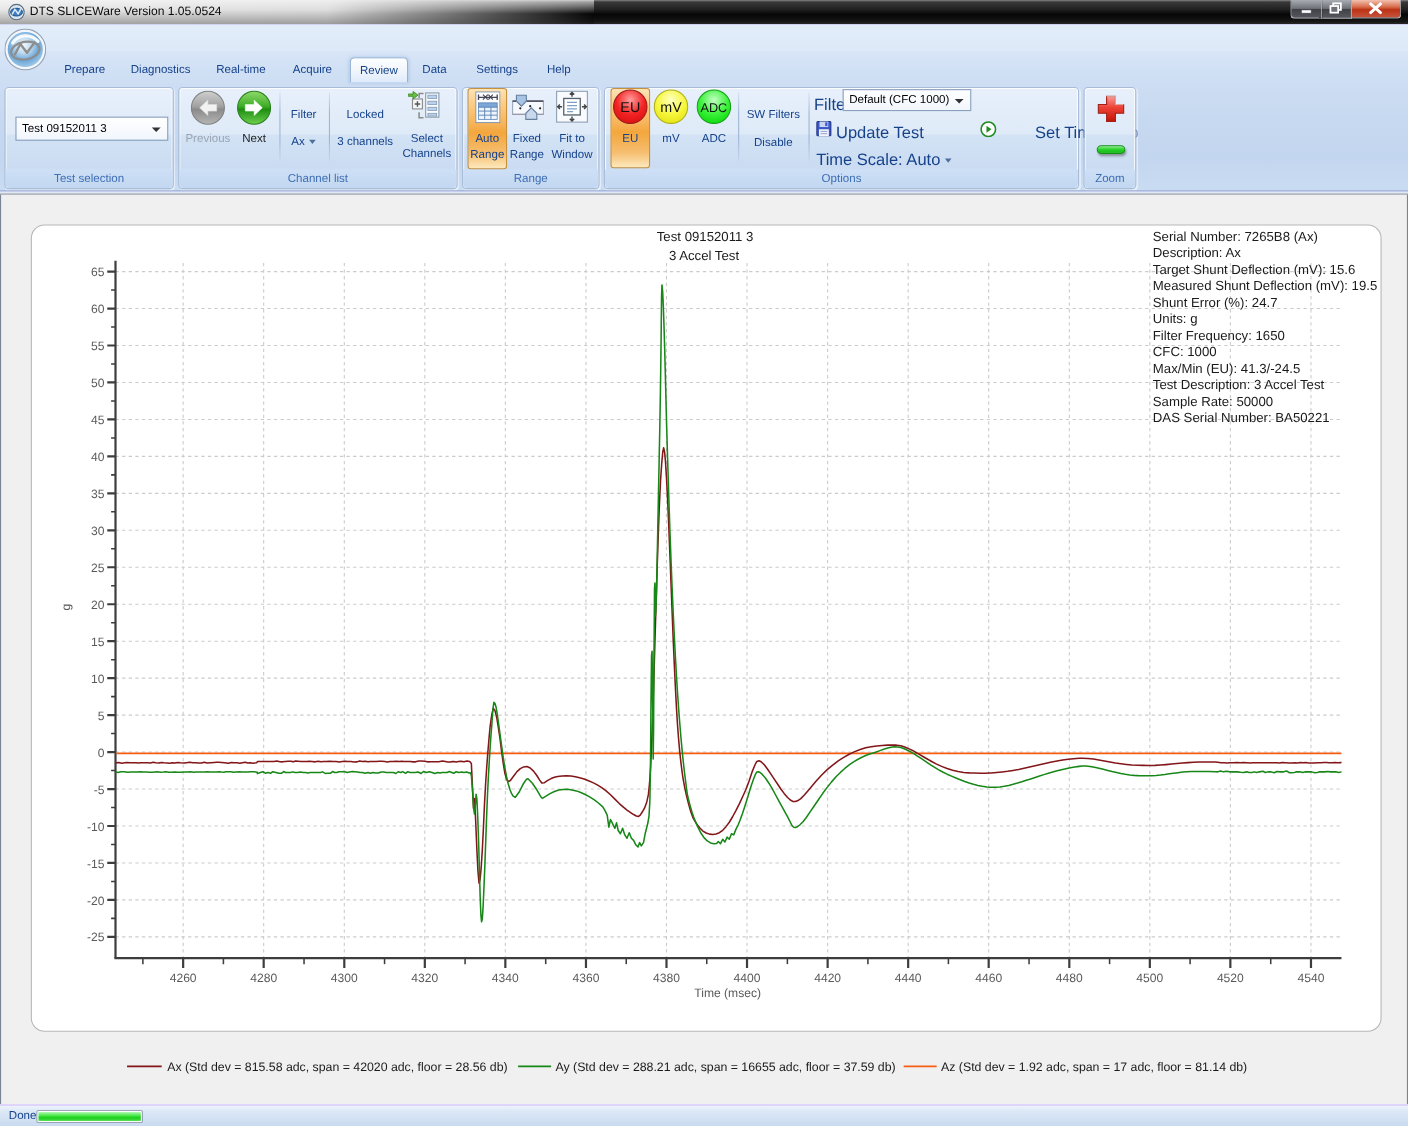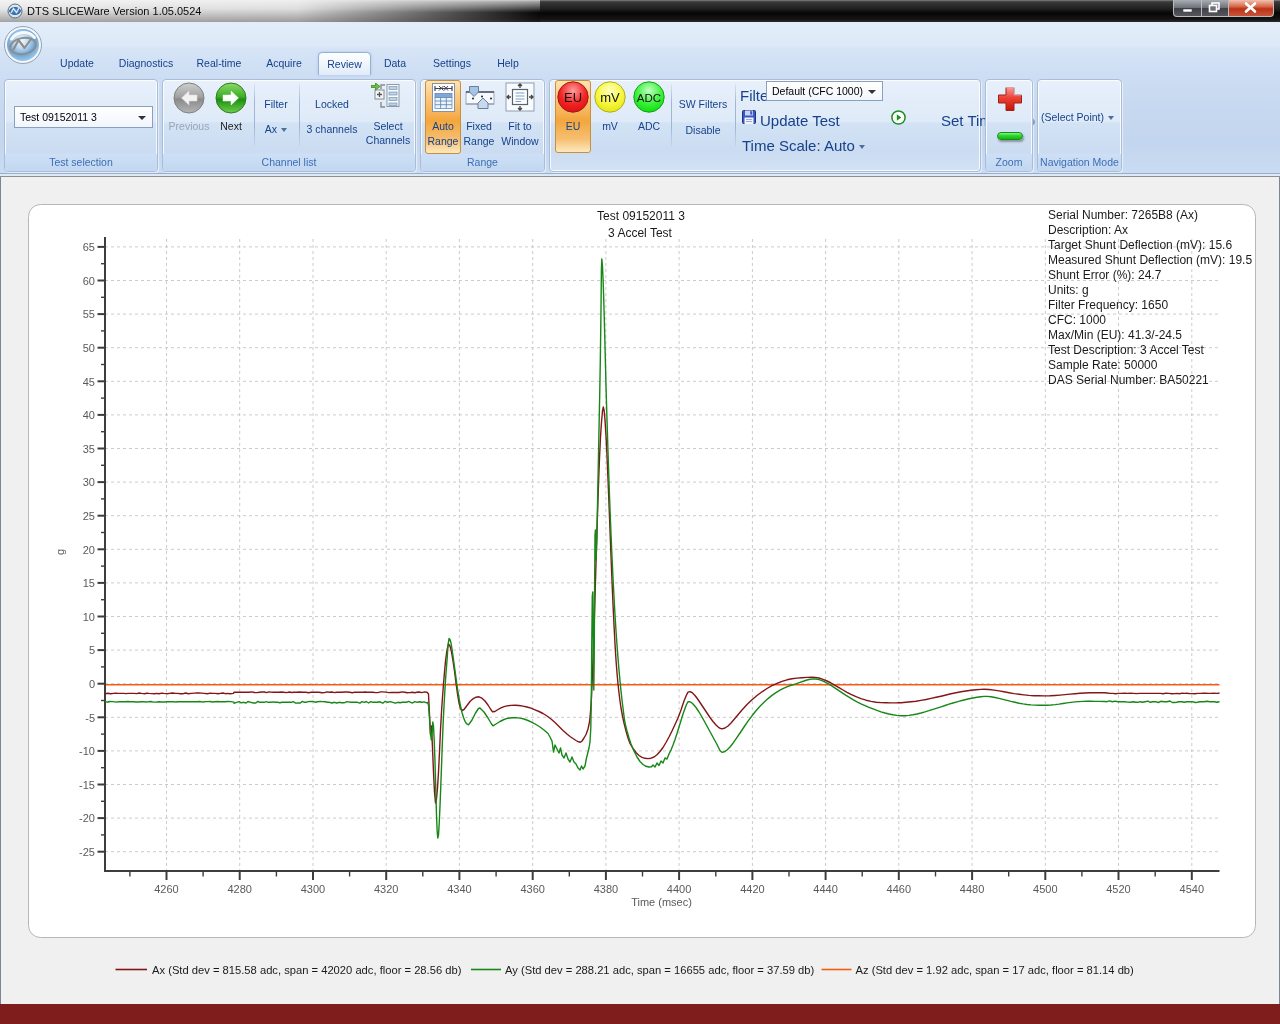--- a/index.html
+++ b/index.html
@@ -1,16 +1,16 @@
 <!DOCTYPE html>
 <html><head><meta charset="utf-8"><title>DTS SLICEWare Version 1.05.0524</title>
 <style>
 *{margin:0;padding:0;box-sizing:border-box;}
 html,body{width:1280px;height:1024px;overflow:hidden;font-family:"Liberation Sans",sans-serif;}
-#win{position:relative;width:1280px;height:1024px;background:#7f1d1d;}
+#win{position:relative;width:1280px;height:1024px;background:#8b5cf6;}
 
 #titlebar{position:absolute;left:0;top:0;width:1280px;height:22px;
  background:linear-gradient(180deg,#858585 0%,#3a3a3a 8%,#1f1f1f 40%,#060606 60%,#151515 88%,#2a2a2a 100%);}
 #titlebar .sheen{position:absolute;left:0;top:0;width:540px;height:22px;
  background:linear-gradient(90deg,#e2e2e2 0%,#d8d8d8 55%,rgba(170,170,170,.75) 75%,rgba(110,110,110,0) 100%);}
 #titlebar .sheen2{position:absolute;left:0;top:0;width:540px;height:22px;
  background:linear-gradient(180deg,rgba(255,255,255,.6) 0%,rgba(255,255,255,.15) 40%,rgba(0,0,0,.05) 55%,rgba(0,0,0,.28) 100%);}
 #titletext{position:absolute;left:27px;top:0;height:22px;line-height:22px;font-size:11px;color:#0a0a0a;}
 #titleicon{position:absolute;left:7px;top:3px;width:16px;height:16px;}
 #winbtns{position:absolute;right:6px;top:0;height:17px;display:flex;}
@@ -139,21 +139,21 @@
 </defs>
       </svg>
 
 <svg id="logocircle" width="38" height="38" viewBox="0 0 38 38">
  <circle cx="19" cy="19" r="18.5" fill="#f3f7fb" stroke="#93a2b4" stroke-width="1"></circle>
  <circle cx="19" cy="19" r="16" fill="url(#gBall)"></circle>
  <ellipse cx="19" cy="20" rx="13" ry="8" fill="none" stroke="#8d8d8d" stroke-width="2" transform="rotate(-10 19 20)"></ellipse>
  <path d="M9.5 23.5 L14.5 14 L20.5 22 L27.5 12.5" fill="none" stroke="#8d8d8d" stroke-width="2.1" stroke-linejoin="round" stroke-linecap="round"></path>
  <path d="M7.5 13 a14.5 14.5 0 0 1 23 -1.5" fill="none" stroke="rgba(255,255,255,.9)" stroke-width="3" stroke-linecap="round"></path>
 </svg>
-<div class="rtab" style="left:22px;width:110px;">Update</div>
+<div class="rtab" style="left:22px;width:110px;">Prepare</div>
 <div class="rtab" style="left:91px;width:110px;">Diagnostics</div>
 <div class="rtab" style="left:164px;width:110px;">Real-time</div>
 <div class="rtab" style="left:229px;width:110px;">Acquire</div>
 <div class="rtab" style="left:340px;width:110px;">Data</div>
 <div class="rtab" style="left:397px;width:110px;">Settings</div>
 <div class="rtab" style="left:453px;width:110px;">Help</div>
 <div id="activetab" style="left:318px;width:53px;">Review</div>
 
 <div class="grp" style="left:4px;width:154px;">
   <div class="combo" style="left:9px;top:26px;width:139px;height:22px;">
@@ -268,35 +268,32 @@
     <rect x="2.5" y="7.5" width="9" height="6.5" fill="#f0f3fb"></rect>
     <path d="M4 9.5 L10 9.5 M4 11.5 L10 11.5" stroke="#8899cc" stroke-width="0.8"></path>
   </svg>
   <div class="rlbl" style="left:210px;top:32px;">Update Test</div>
   <svg style="position:absolute;left:341px;top:30px" width="15" height="15" viewBox="0 0 15 15">
     <circle cx="7.5" cy="7.5" r="6.6" fill="#fff" stroke="#1e8c1e" stroke-width="1.5"></circle>
     <path d="M5.8 4.3 L10.3 7.5 L5.8 10.7 Z" fill="#1e8c1e"></path>
   </svg>
   <div class="rlbl" style="left:360px;top:32px;margin-left:31px;">Set Time Zero</div>
   <div class="rlbl" style="left:192px;top:57px;">Time Scale: Auto<span class="caret"></span></div>
+  <div class="glabel">Options</div>
 </div>
 
 <div class="grp" style="left:985px;width:48px;">
   <svg style="position:absolute;left:11px;top:6px" width="26" height="26" viewBox="0 0 26 26">
     <path d="M9 1.5 L17 1.5 L17 9 L24.5 9 L24.5 17 L17 17 L17 24.5 L9 24.5 L9 17 L1.5 17 L1.5 9 L9 9 Z" fill="url(#gPlus)" stroke="#a02015" stroke-width="1"></path>
     <path d="M9 1.5 L17 1.5 L17 9 L24.5 9" fill="none" stroke="rgba(255,255,255,.6)" stroke-width="1"></path>
   </svg>
   <div style="position:absolute;left:11px;top:52px;width:26px;height:8px;border-radius:4px;background:linear-gradient(180deg,#8af08a,#2fd32f 45%,#13b813);border:1px solid #129012;box-shadow:1px 2px 2px rgba(60,60,60,.45);"></div>
   <div class="glabel">Zoom</div>
 </div>
 
-<div class="grp" style="left:1037px;width:85px;">
-  <div class="rlblc" style="left:-3px;top:31px;width:85px;">(Select Point)<span class="caret"></span></div>
-  <div class="glabel">Navigation Mode</div>
-</div>
 <div class="botline"></div>
 </div>
 
 <div id="ribstrip"></div>
 
 <div id="content">
 <svg width="1278" height="830" viewBox="0 0 1278 830" style="position:absolute;left:0;top:0;" shape-rendering="auto">
  <rect x="27.5" y="27.5" width="1227" height="733" rx="12" fill="#ffffff" stroke="#b7b7b7"></rect>
  <text x="640" y="42.5" class="ctitle" text-anchor="middle">Test 09152011 3</text>
  <text x="639" y="59.5" class="ctitle" text-anchor="middle">3 Accel Test</text>
@@ -471,14 +468,20 @@
   <line x1="114.5" y1="792.5" x2="146" y2="792.5" stroke="#821619" stroke-width="1.6"></line>
   <text x="151" y="796.5">Ax (Std dev = 815.58 adc, span = 42020 adc, floor = 28.56 db)</text>
   <line x1="470" y1="792.5" x2="500" y2="792.5" stroke="#178717" stroke-width="1.6"></line>
   <text x="504" y="796.5">Ay (Std dev = 288.21 adc, span = 16655 adc, floor = 37.59 db)</text>
   <line x1="820.5" y1="792.5" x2="850.5" y2="792.5" stroke="#f55d11" stroke-width="1.6"></line>
   <text x="854.5" y="796.5">Az (Std dev = 1.92 adc, span = 17 adc, floor = 81.14 db)</text>
  </g>
 </svg>
 </div>
 
+<div id="statusbar">
+ <div class="done">Done</div>
+ <div id="pbar">
+        <div class="fill"></div>
+      </div>
+</div>
 
 </div>
 
 </body></html>

